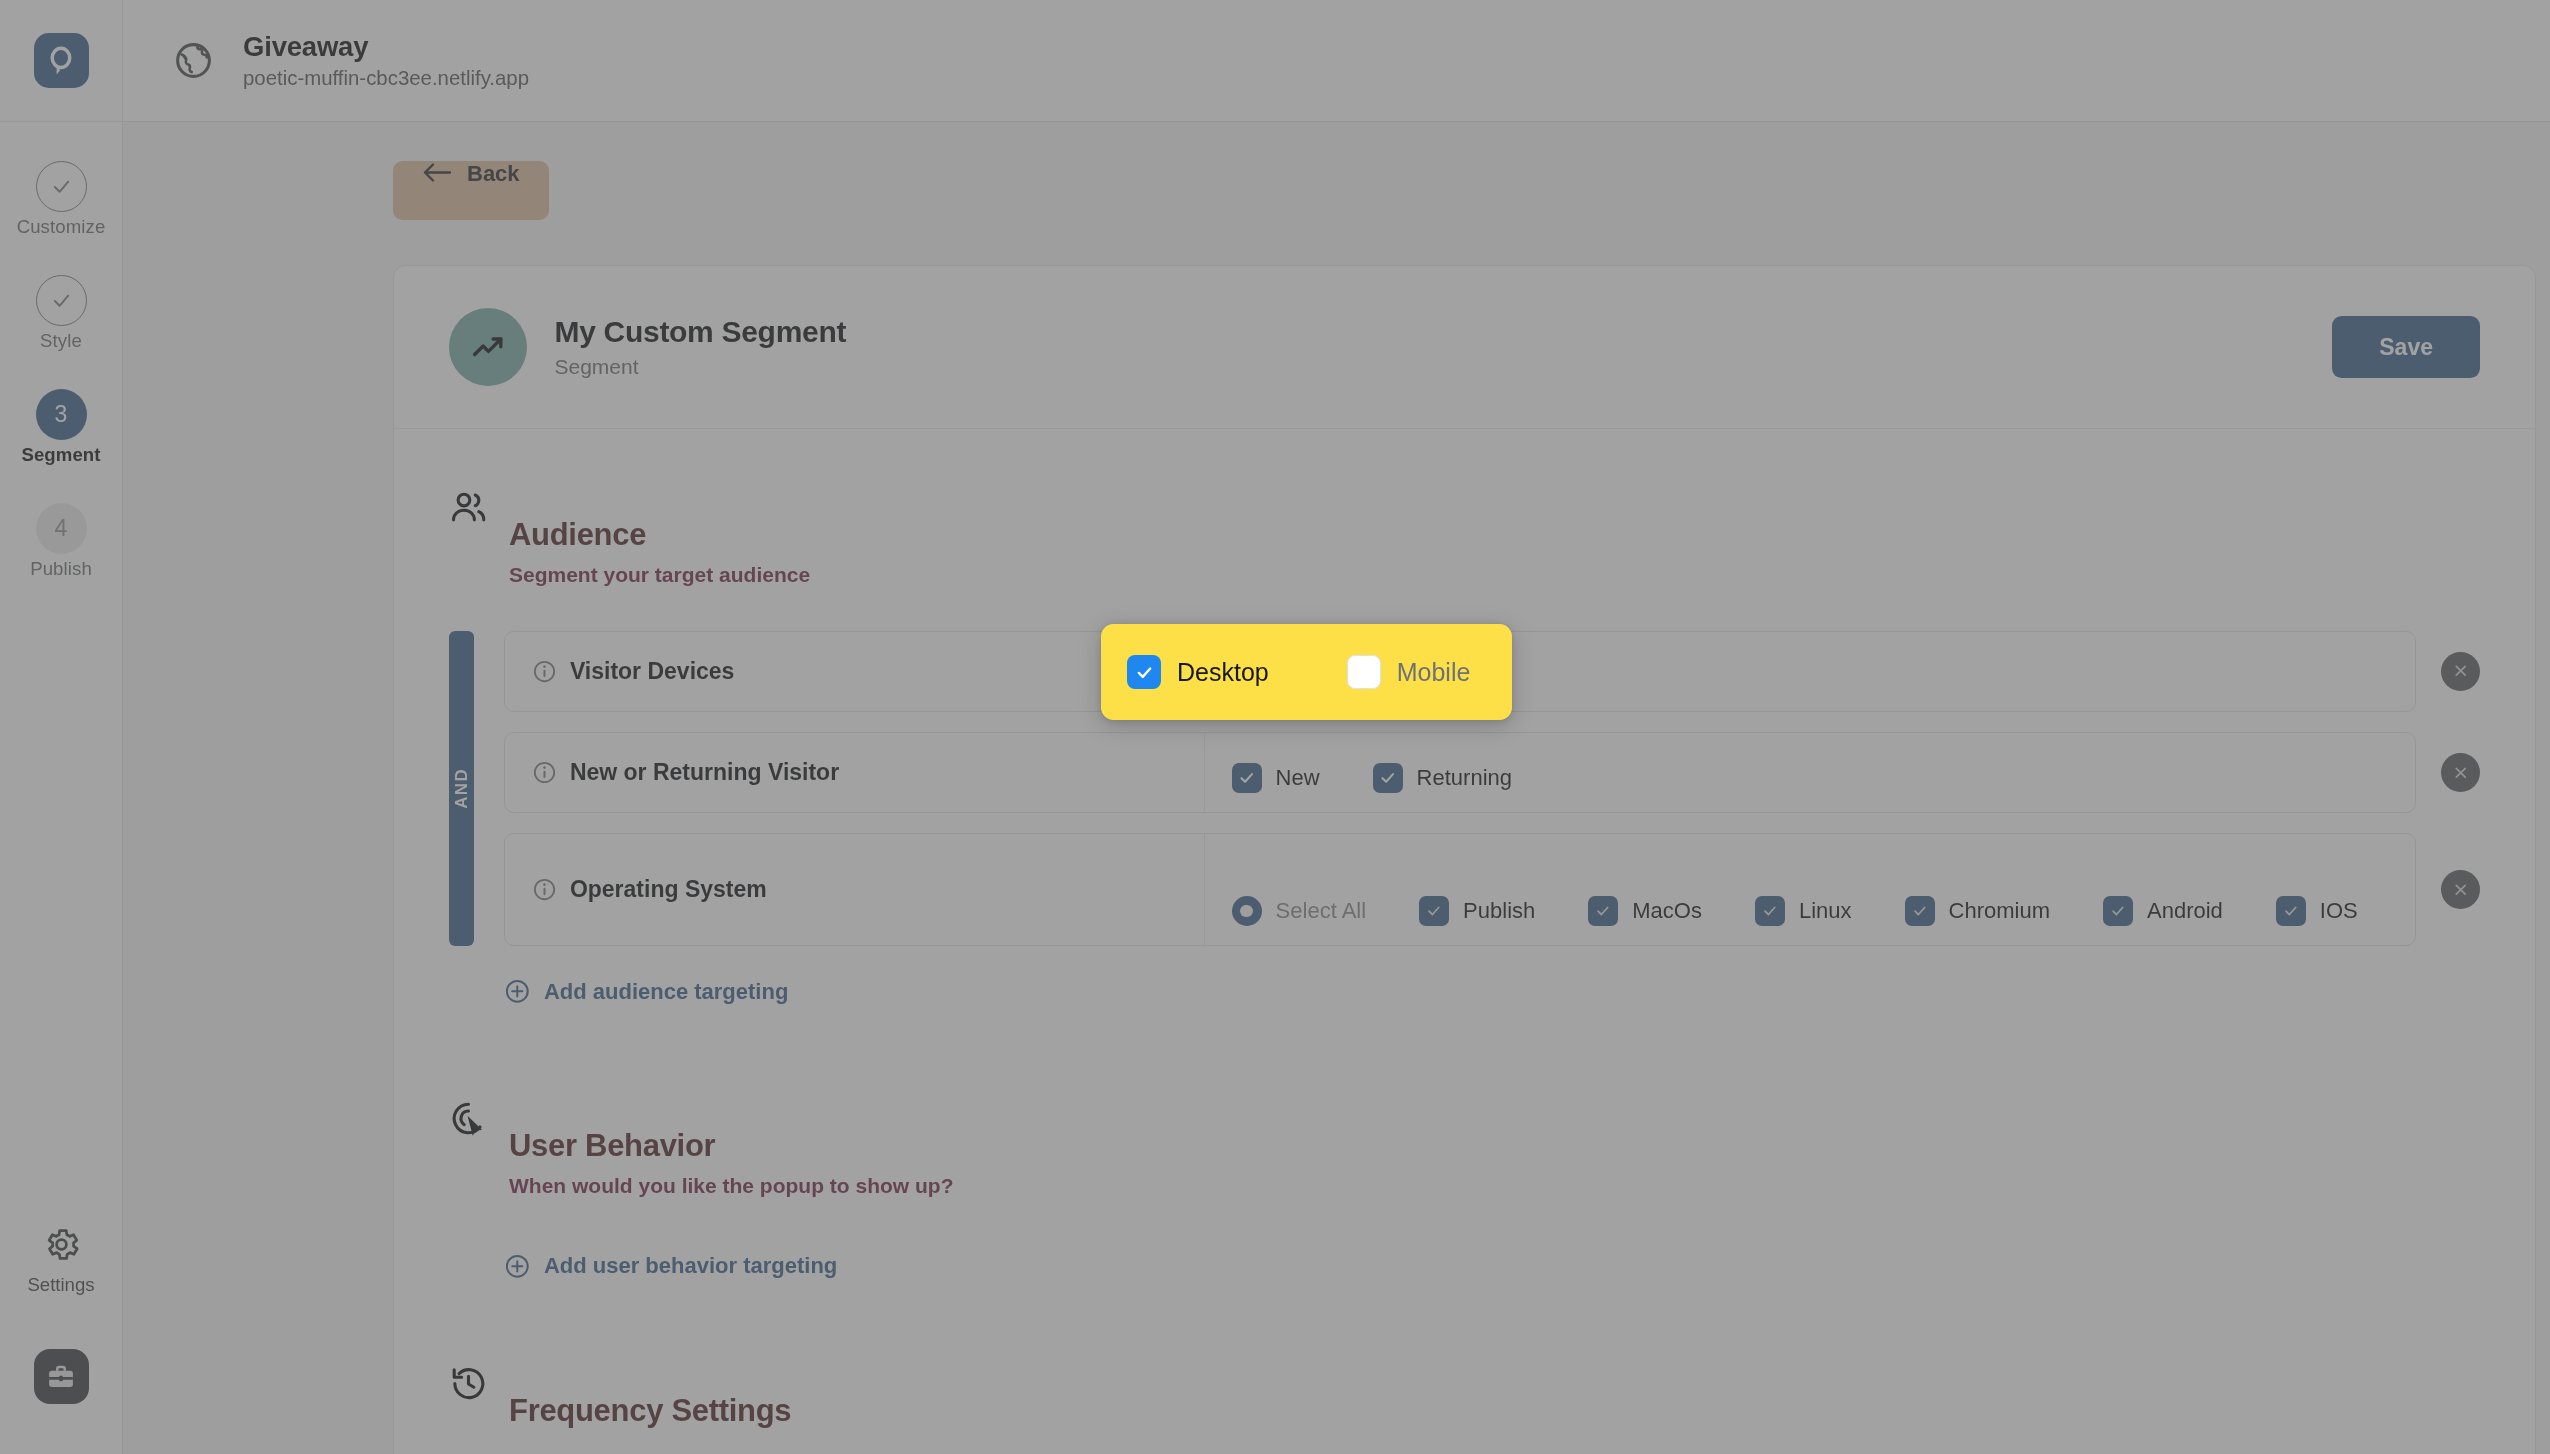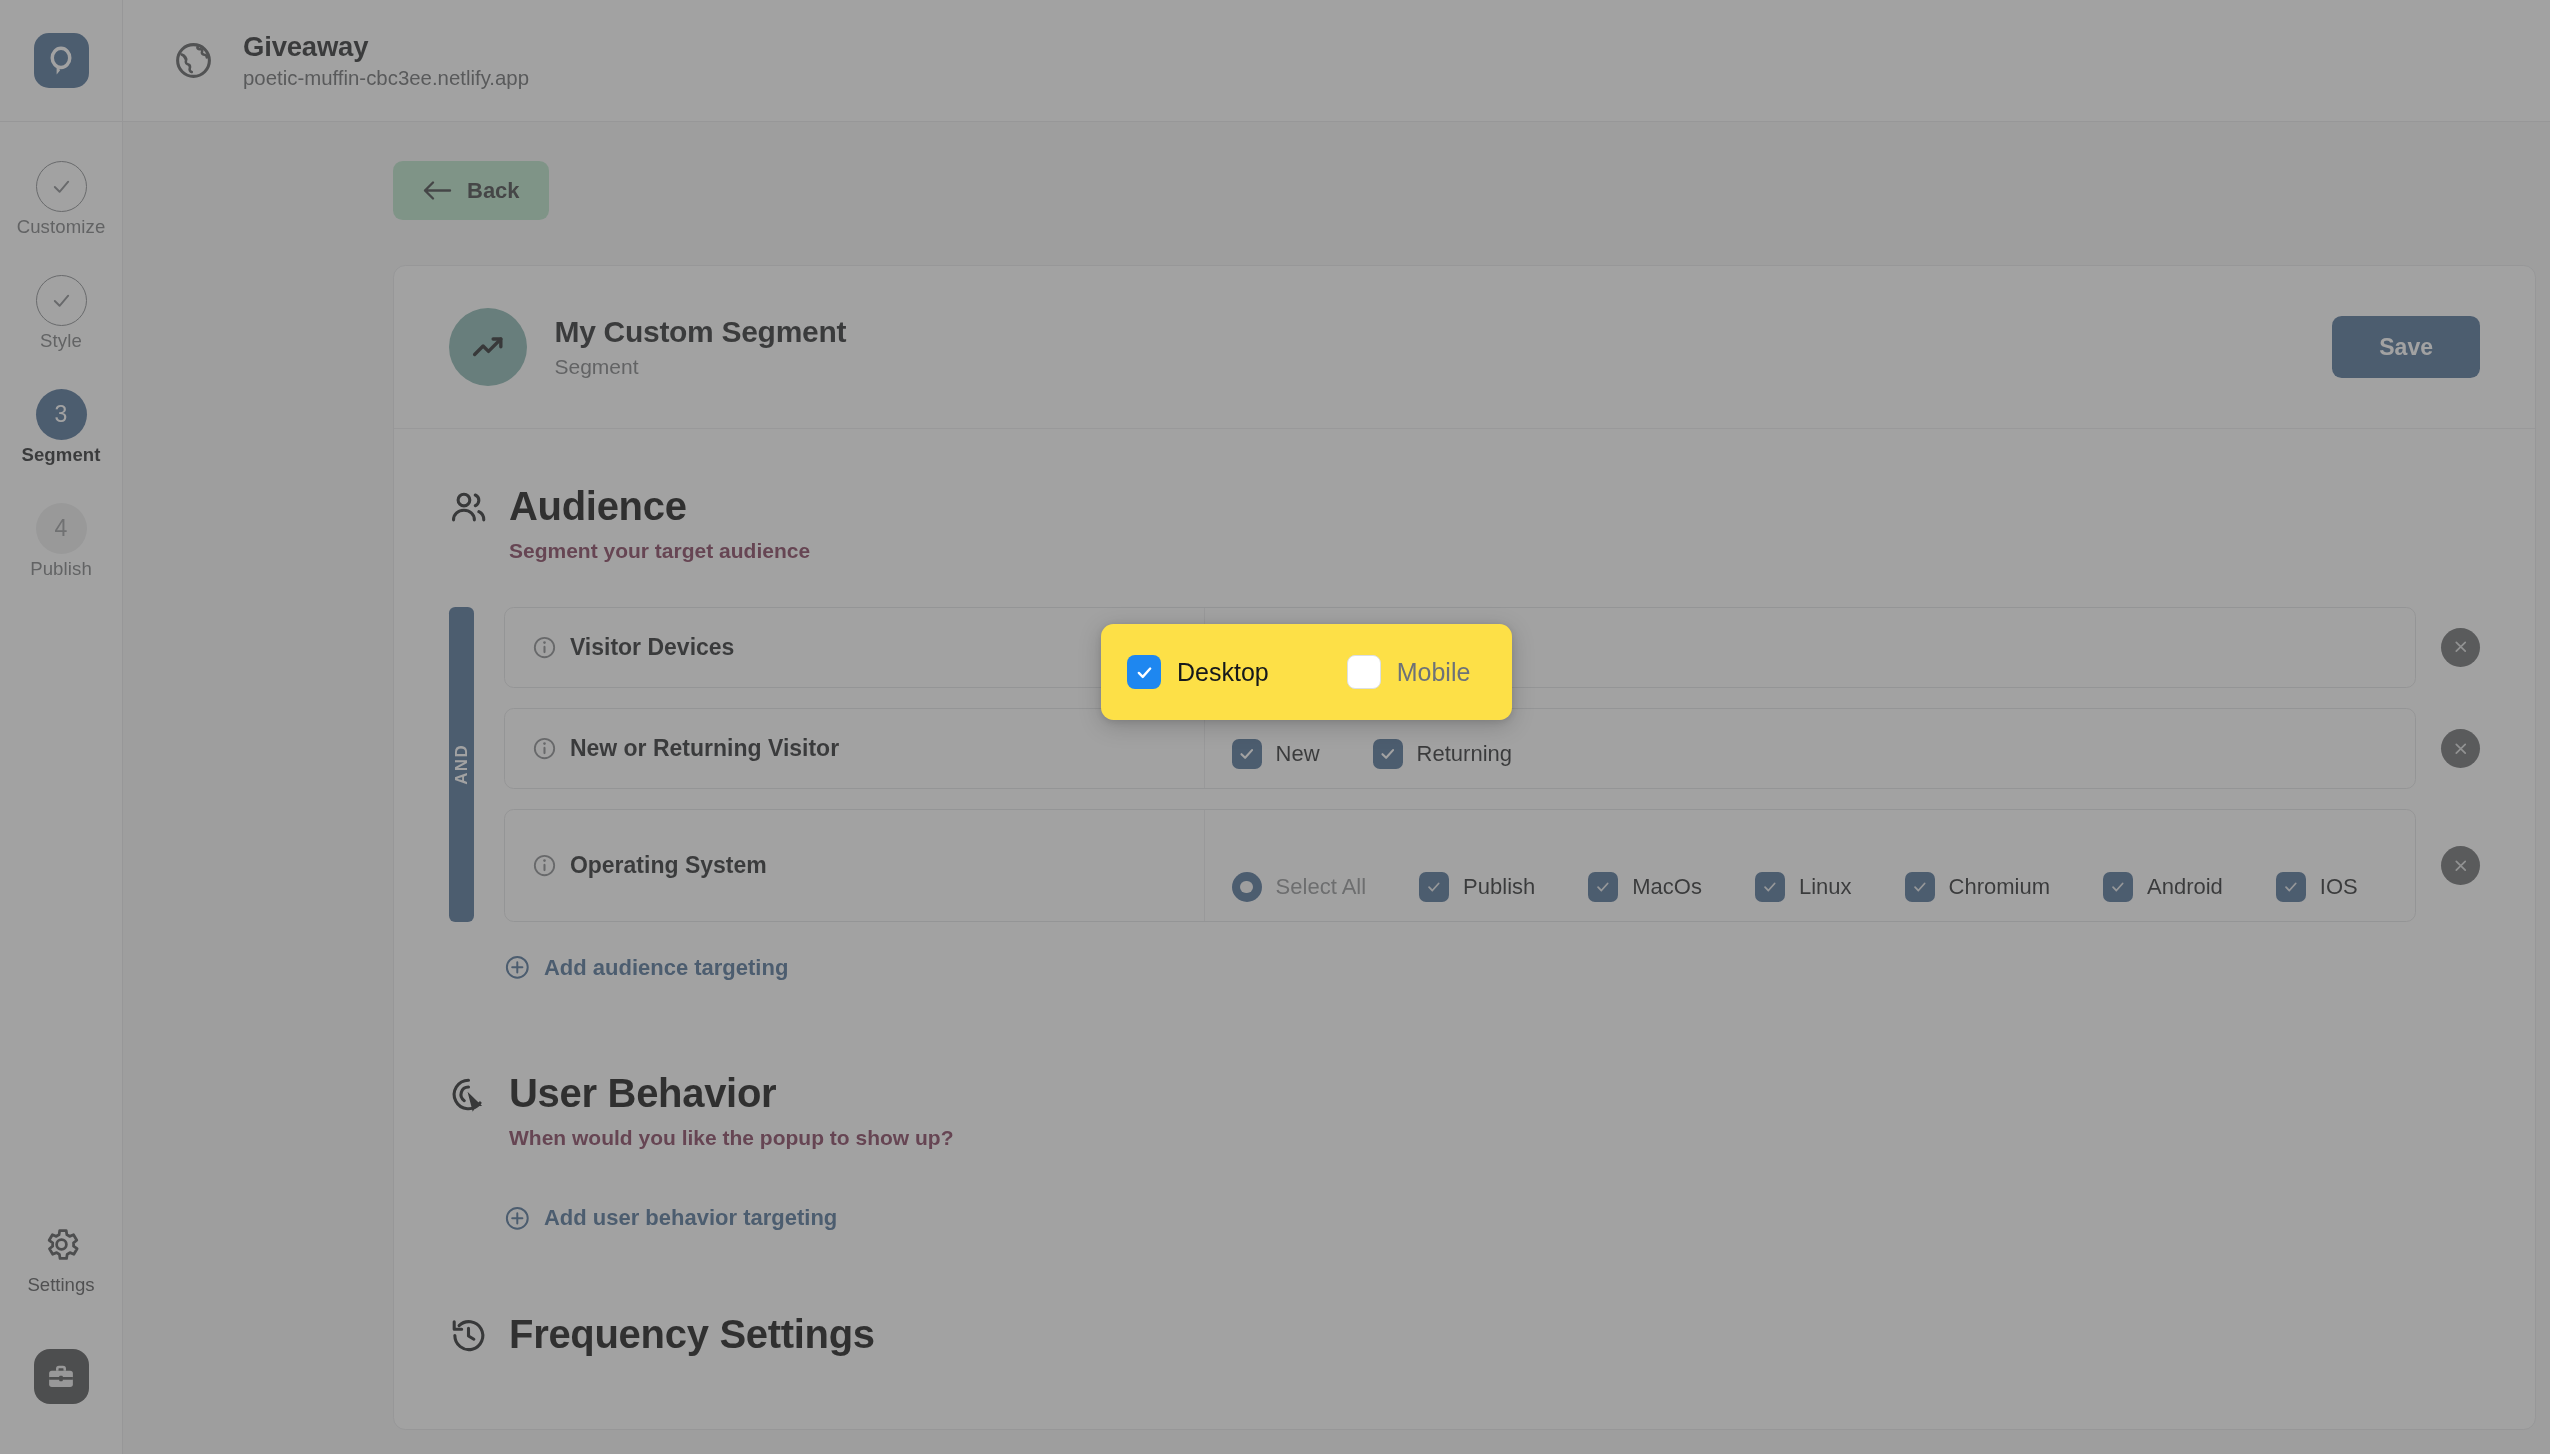--- a/index.html
+++ b/index.html
@@ -84,22 +84,22 @@
 
   
   .content {
     flex: 1 1 auto; overflow: hidden;
     background: #f4f5f7;
     padding: 39px 0 0 0;
   }
   .content-inner { width: 2143px; margin-left: 270px; }
 
   .back-btn {
-    display: inline-flex; align-items: center; gap: 15px;
-    background: #86efac; border: none; border-radius: 9.7px;
+    display: inline-flex; align-items: flex-start; gap: 15px;
+    background: #fdba74; border: none; border-radius: 9.7px;
     height: 59px; padding: 0 29px;
     font-size: 22px; font-weight: 700; color: #2d3136;
     cursor: pointer; font-family: inherit;
   }
 
   .card {
     margin-top: 45px;
     background: #ffffff;
     border: 0.9px solid #e4e6eb;
     border-radius: 12.4px;
@@ -127,21 +127,21 @@
     height: 62px; padding: 0 47px;
     font-size: 23px; font-weight: 700; cursor: pointer;
     font-family: inherit;
   }
 
   .card-body { padding: 55px 55px 71px 55px; }
 
   .section-head { display: flex; align-items: flex-start; gap: 21px; }
   .section-icon { flex: 0 0 auto; padding-top: 3.5px; }
   .section-text { display: flex; flex-direction: column; gap: 9.7px; }
-  .section-title { font-size: 40px; font-weight: 700; color: #000000; letter-spacing: -0.3px; }
+  .section-title { font-size: 31px; font-weight: 700; color: #7f1d1d; letter-spacing: -0.3px; margin-top: 33px; }
   .section-sub { font-size: 21px; color: #be185d; font-weight: bold; }
 
   
   .and-group { display: flex; margin-top: 44px; }
   .and-bar {
     width: 25px; flex: 0 0 25px;
     background: #1769C6; border-radius: 6.2px;
     display: flex; align-items: center; justify-content: center;
     margin-right: 30px;
   }

